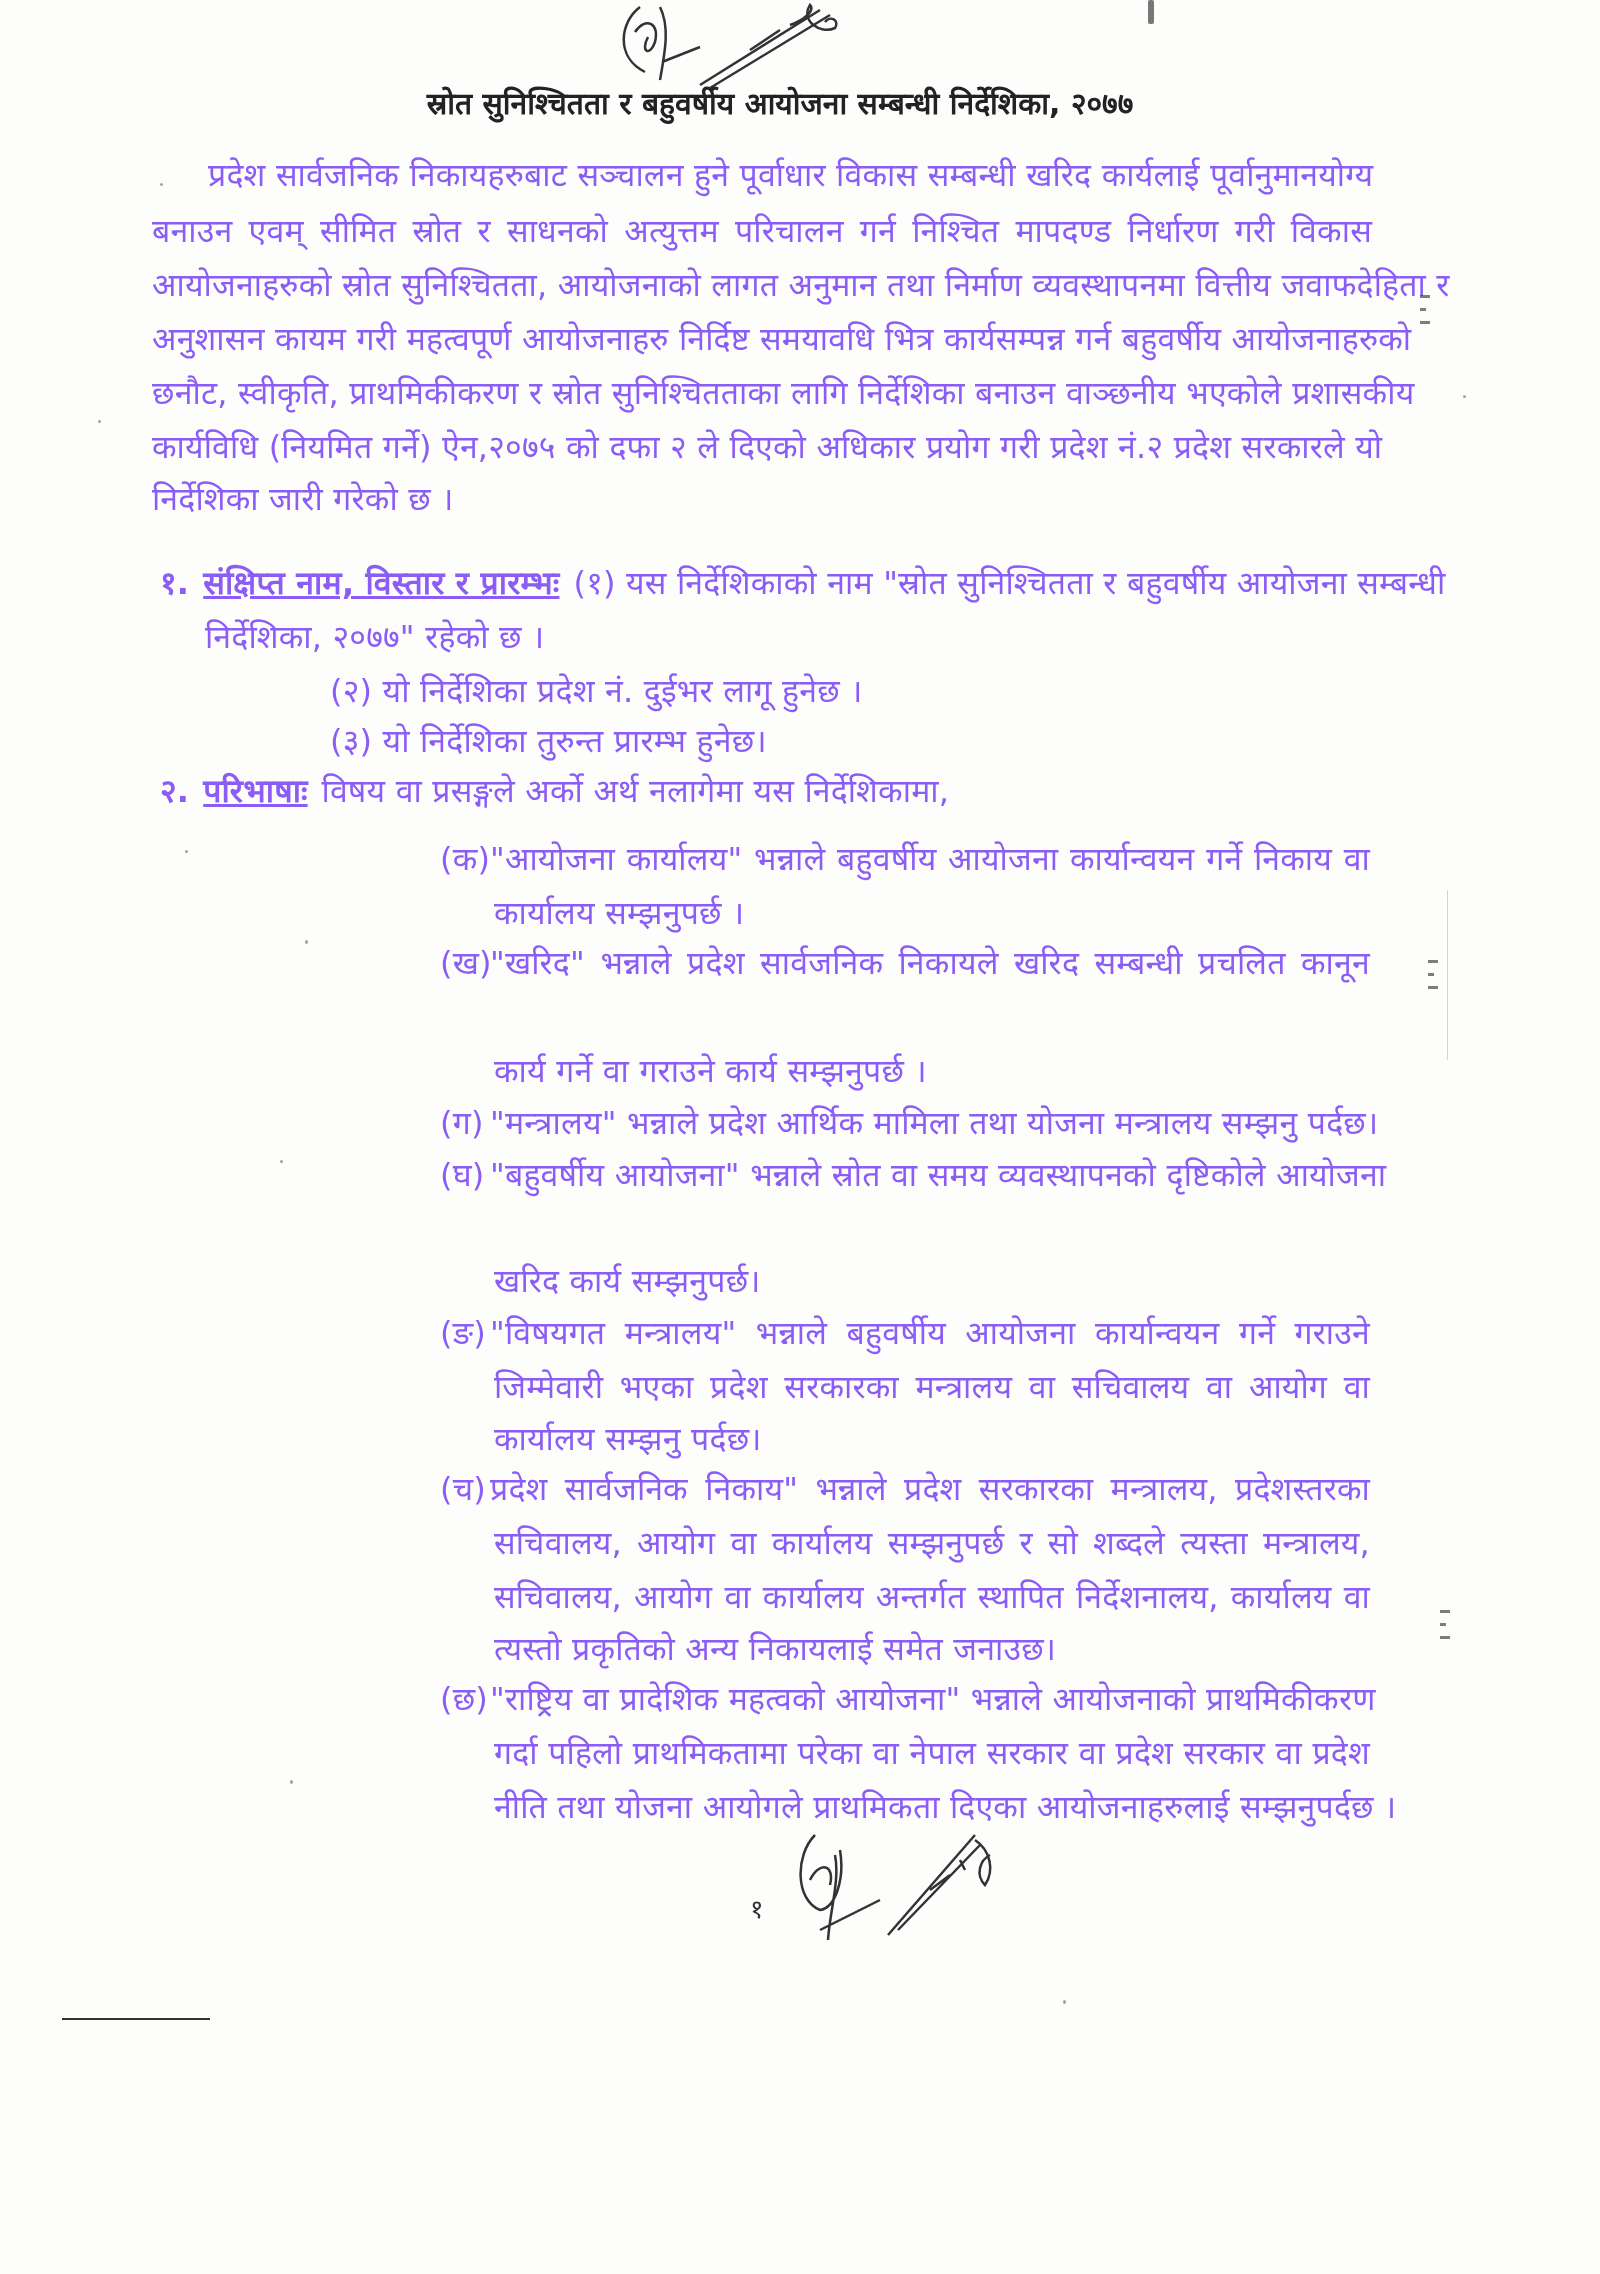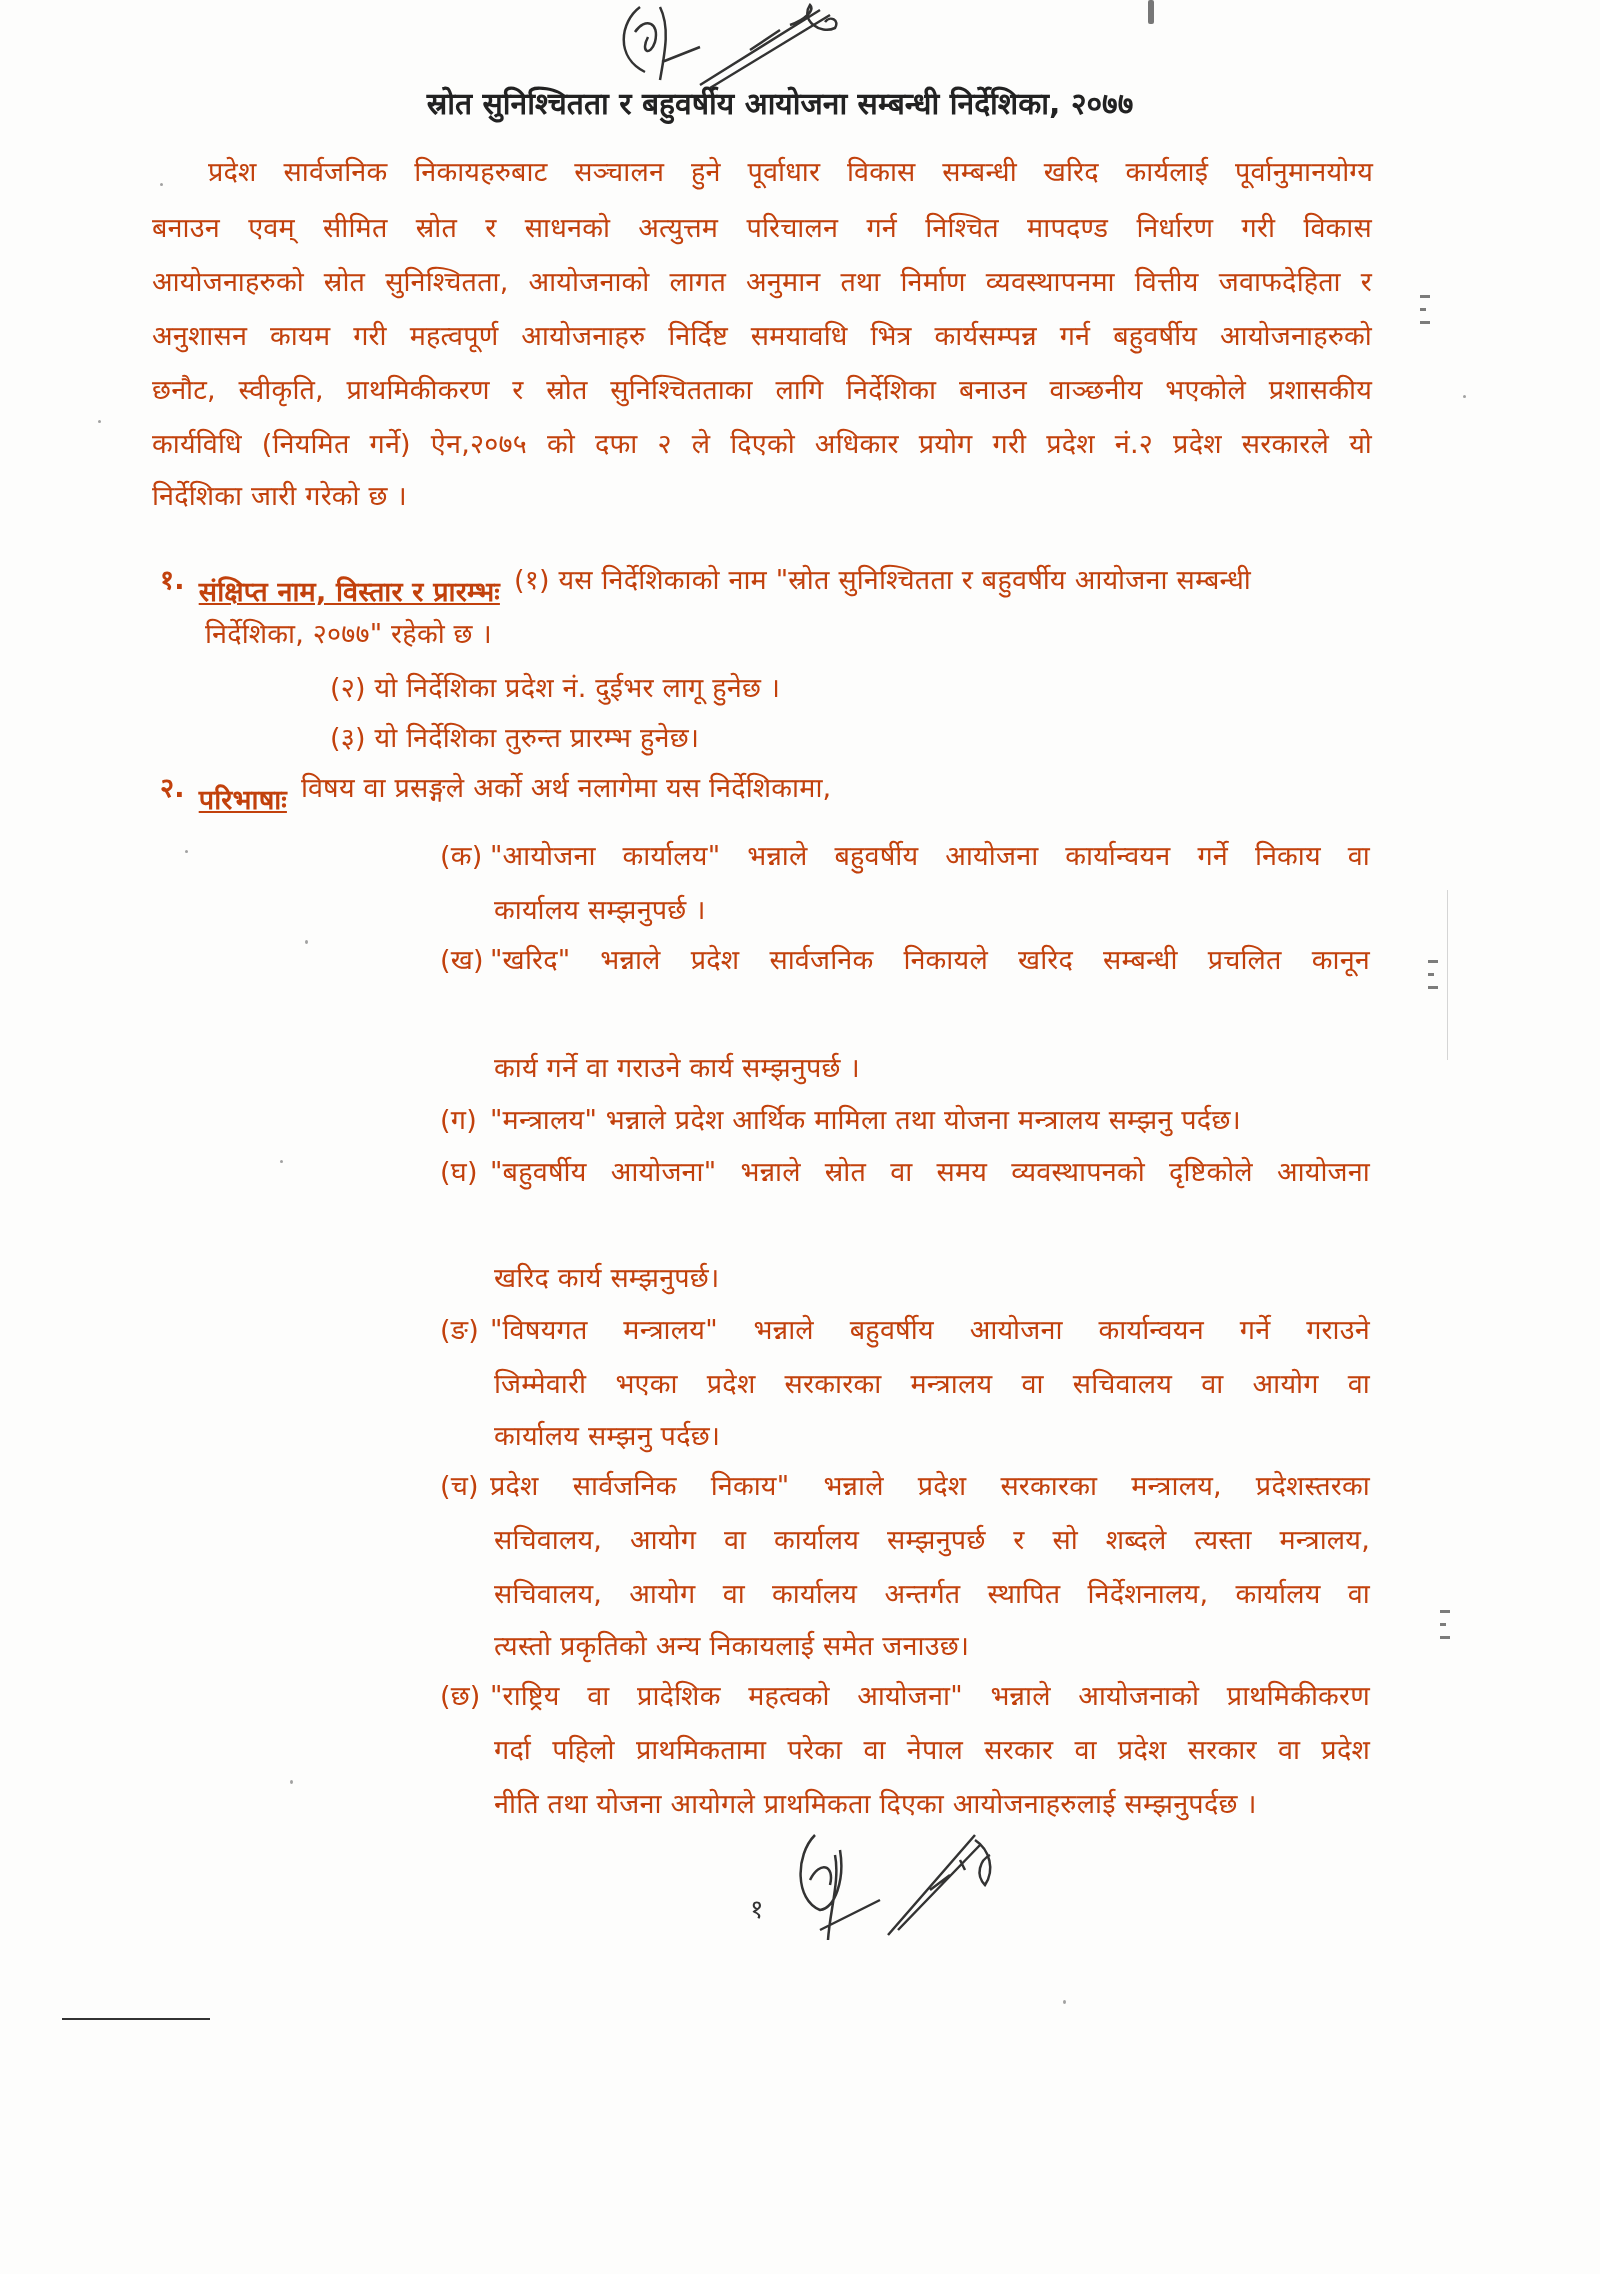--- a/index.html
+++ b/index.html
@@ -11,25 +11,25 @@
     }
     .page { position: absolute; inset: 0; border-radius: 23px; }
     .speck { position: absolute; background: #555; border-radius: 50%; opacity: .55; }
     .sig { position: absolute; }
     .title {
       position: absolute; top: 82px; left: 400px; width: 760px;
       font-size: 30px; font-weight: bold; text-align: center; white-space: nowrap;
       color: #222;
     }
     .line {
-      position: absolute; font-size: 27px; white-space: nowrap; color: #c2410c;
+      position: absolute; font-size: 32px; white-space: nowrap; color: #8b5cf6;
       letter-spacing: 0.2px;
     }
     .just { text-align: justify; text-align-last: justify; }
-    .u { text-decoration: underline; font-weight: bold; margin-top: 12px; }
+    .u { text-decoration: underline; font-weight: bold; }
     .num { font-weight: bold; }
     .footer-rule { position: absolute; left: 62px; top: 2018px; width: 148px; height: 2px; background: #333; }
     .pageno { position: absolute; left: 750px; top: 1890px; font-size: 26px; color: #333; }
     .margin-marks { position: absolute; }
     .margin-marks span { display: block; width: 10px; height: 3px; background: #444; margin: 10px 0; opacity: .7; }
     .vline { position: absolute; width: 1px; background: #bbb; opacity: .6; }
   </style>
 </head>
 <body>
 

